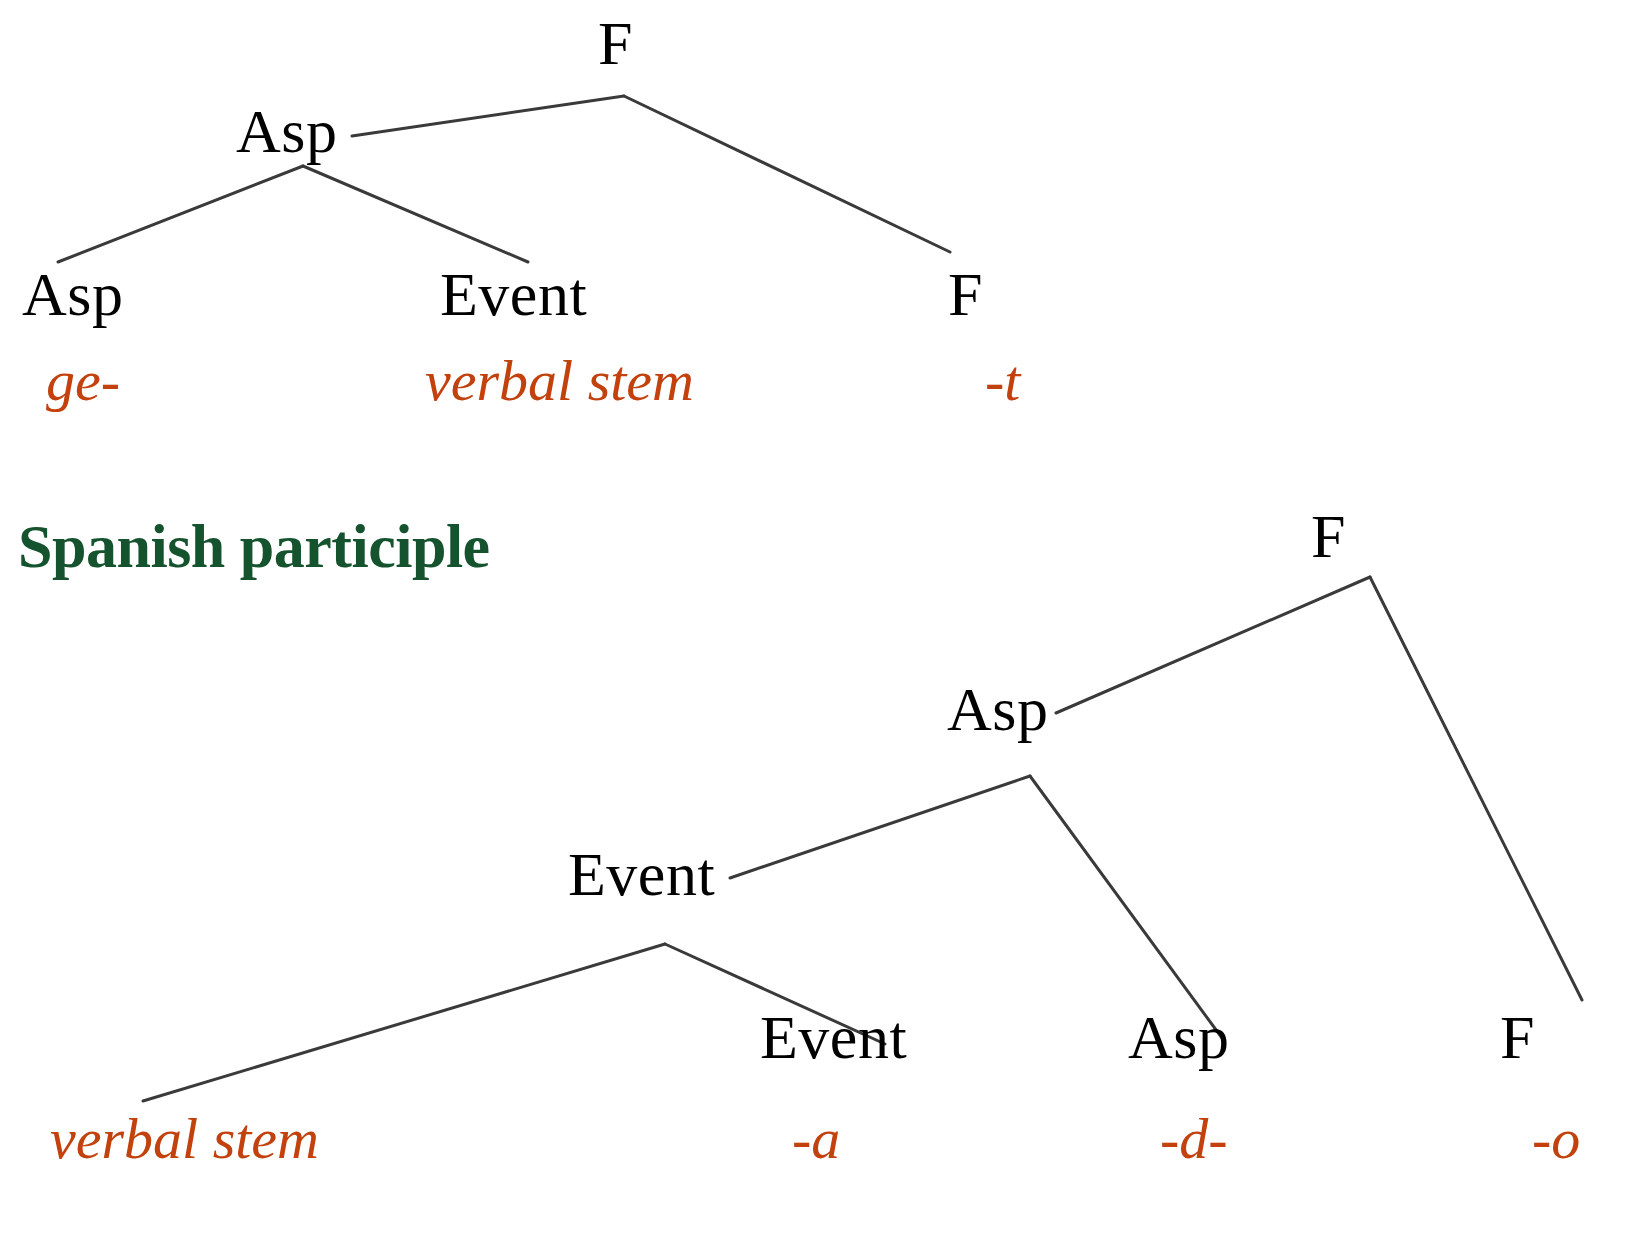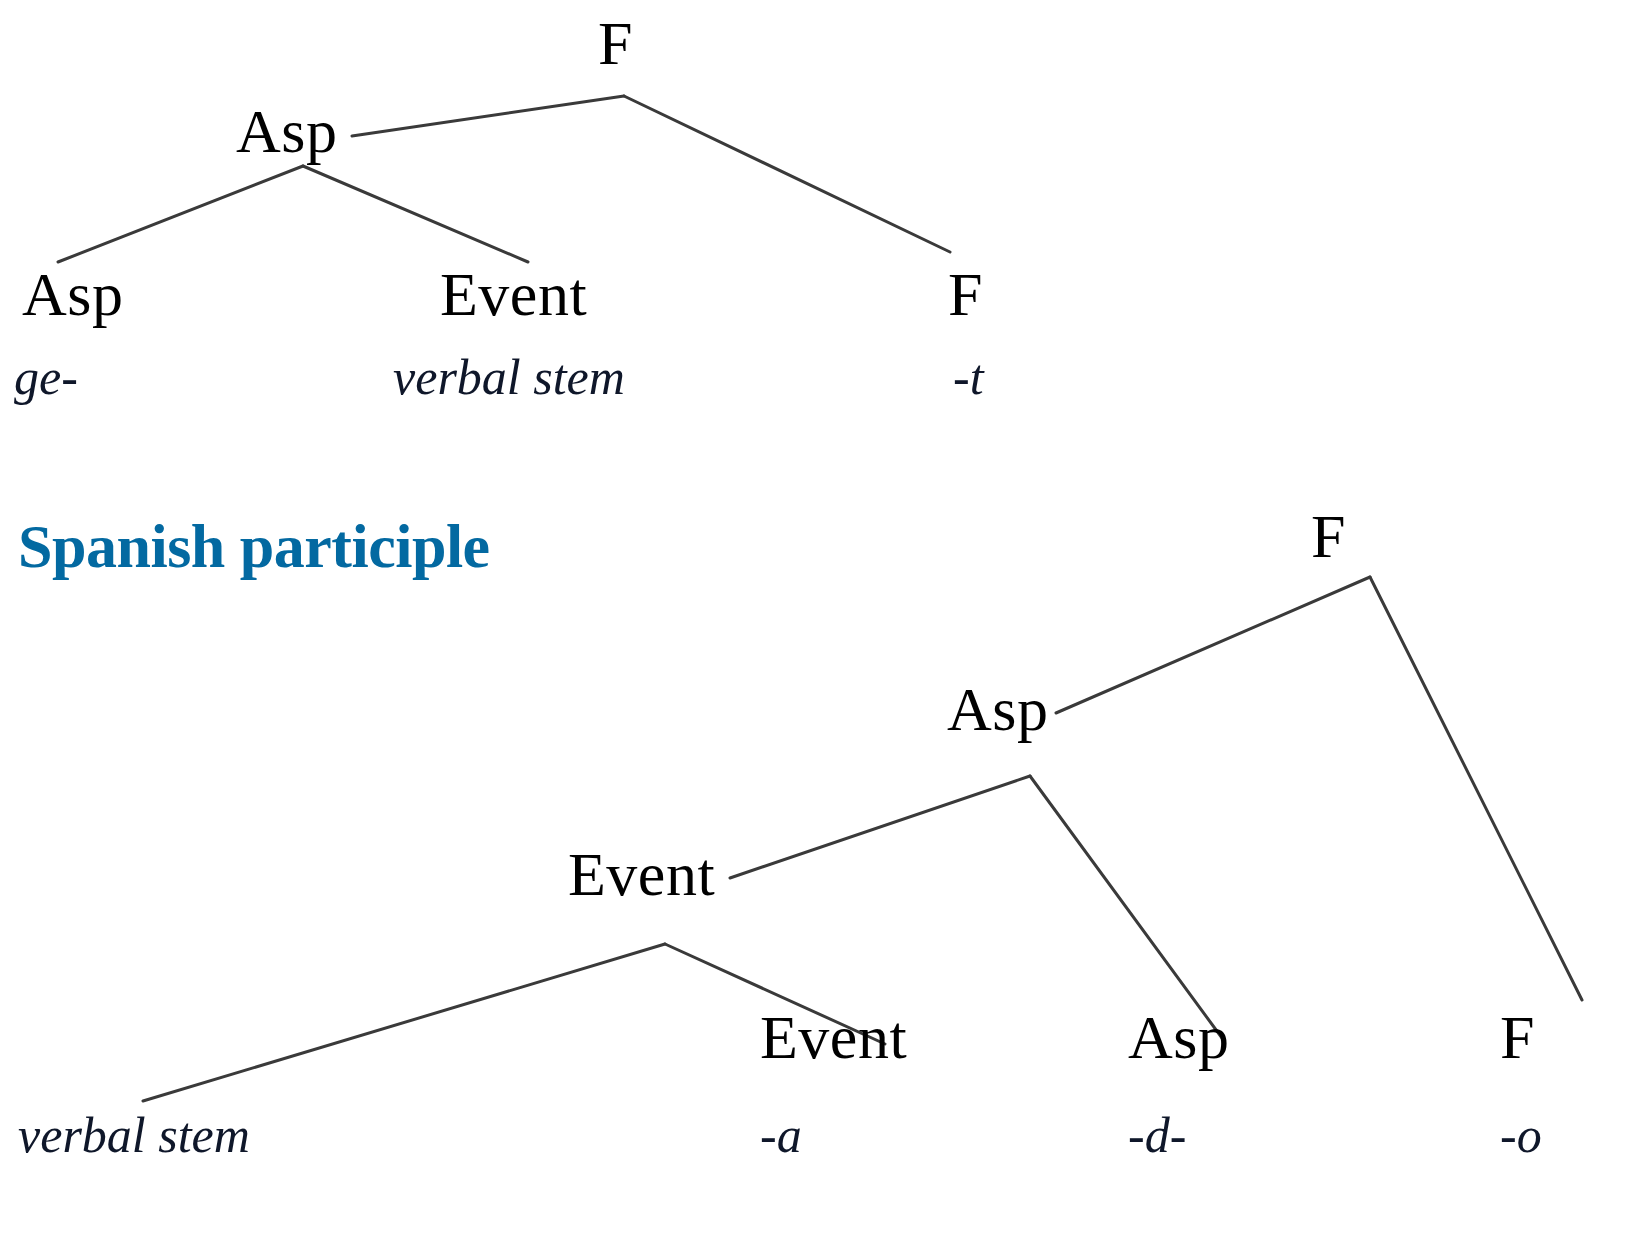--- a/index.html
+++ b/index.html
@@ -30,32 +30,33 @@
     font-weight: 400;
     color: #000000;
     white-space: nowrap;
     line-height: 1;
     letter-spacing: 0.5px;
   }
   .morph-label {
     position: absolute;
     font-family: "Liberation Serif", "DejaVu Serif", serif;
     font-style: italic;
-    font-size: 50px;
+    font-size: 58px;
     font-weight: 400;
-    color: #0f172a;
+    color: #c2410c;
     white-space: nowrap;
     line-height: 1;
+    margin-left: 32px;
   }
   .section-heading {
     position: absolute;
     font-family: "Liberation Serif", "DejaVu Serif", serif;
     font-weight: bold;
     font-size: 62px;
-    color: #0369a1;
+    color: #14532d;
     white-space: nowrap;
     line-height: 1;
     letter-spacing: -0.5px;
   }
   .branch {
     stroke: #3a3a3a;
     stroke-width: 3;
     fill: none;
     stroke-linecap: round;
   }

